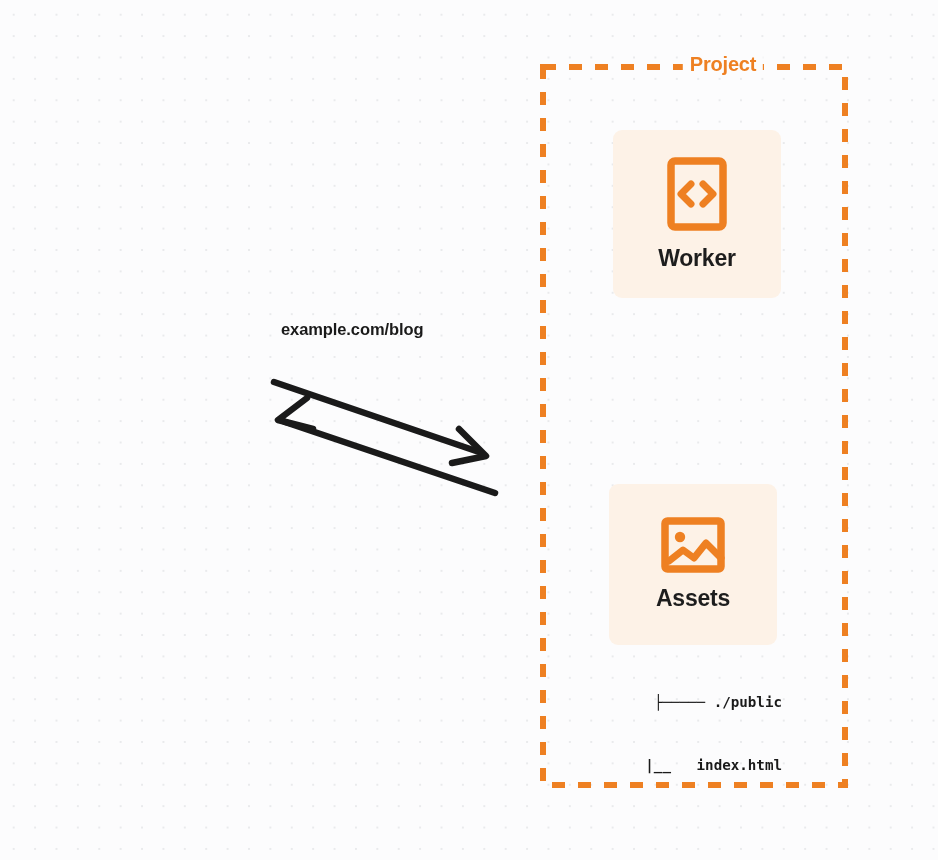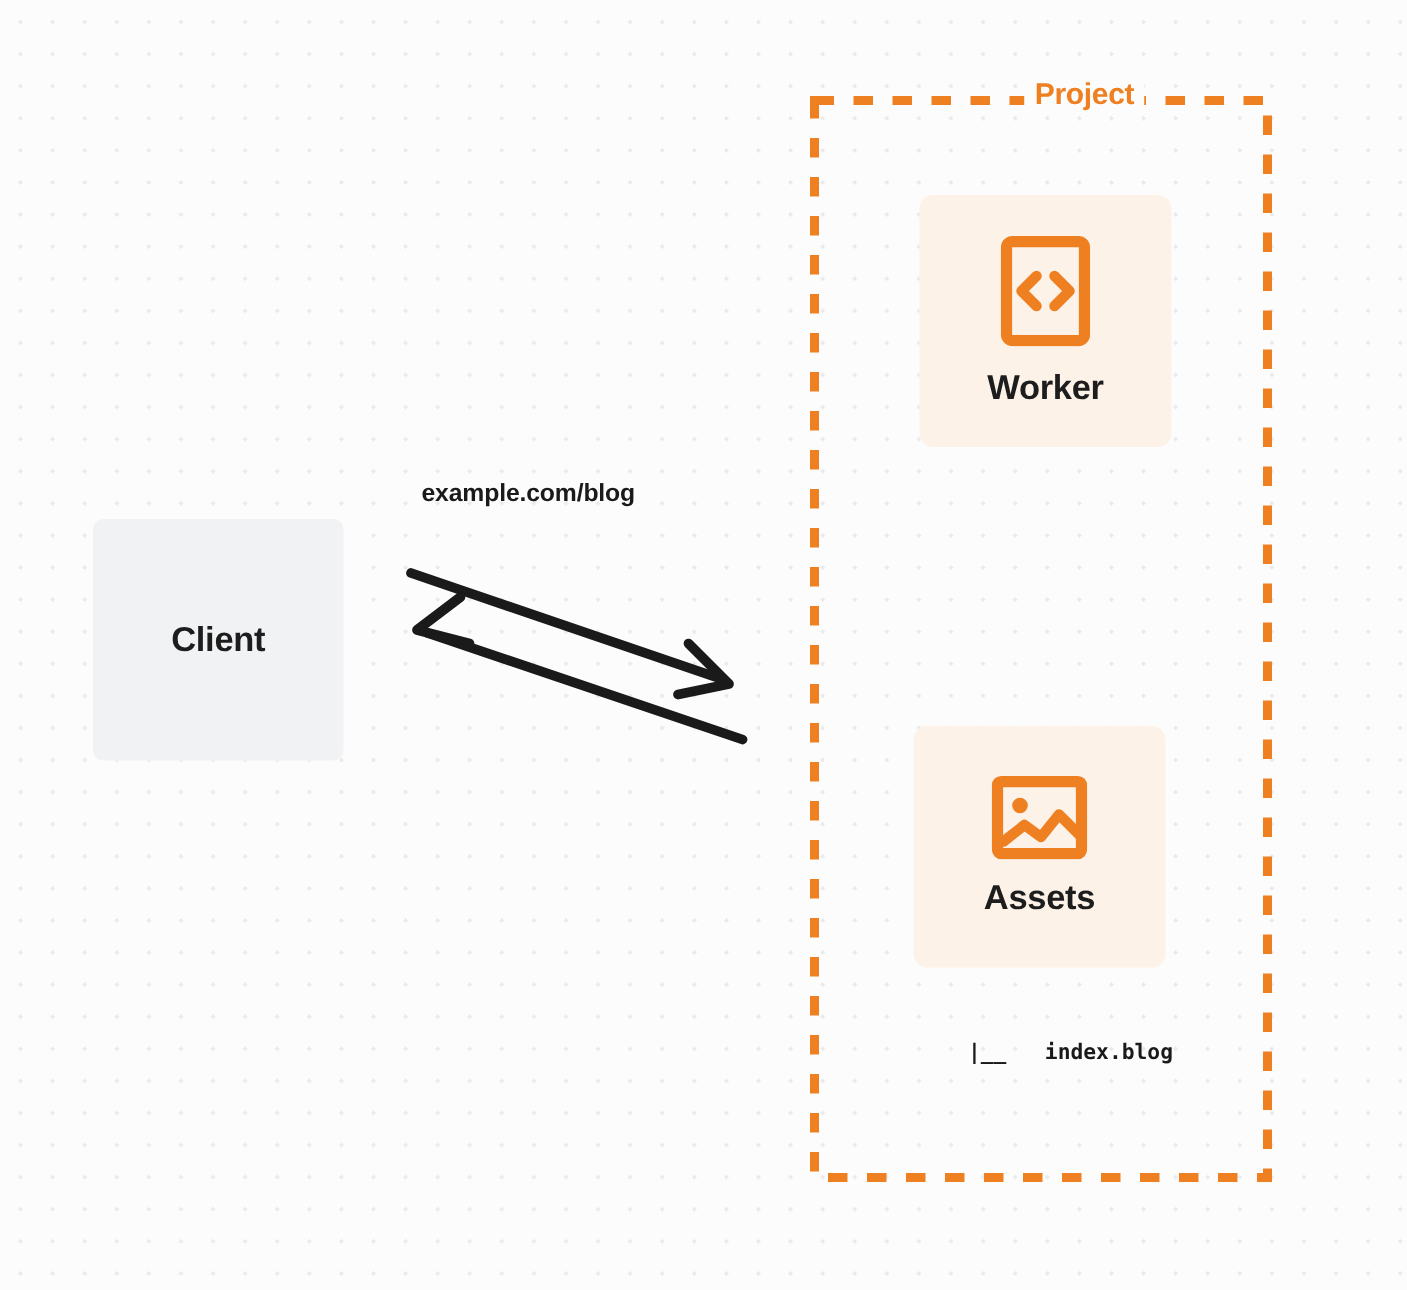--- a/index.html
+++ b/index.html
@@ -146,23 +146,20 @@
     line-height: 21px;
     white-space: pre;
   }
   #asset-tree .tree-row { display: block; }
 </style>
 </head>
 <body>
 
 <div id="canvas">
 
-  <div id="client-node">
-    <span class="node-label">Client</span>
-  </div>
 
   <div id="request-label">example.com/blog</div>
 
   <svg id="arrow-layer" viewBox="0 0 938 860" width="938" height="860">
 
     <g>
       <line x1="274" y1="382" x2="479" y2="452" stroke="#1A1A1A" stroke-width="6.5" stroke-linecap="round"></line>
       <polyline points="459,429 486,456 452,463" fill="none" stroke="#1A1A1A" stroke-width="6.5" stroke-linecap="round" stroke-linejoin="round"></polyline>
     </g>
 
@@ -195,17 +192,18 @@
       <svg width="64" height="56" viewBox="0 0 64 56">
         <rect x="4" y="4" width="56" height="48" rx="2.5" ry="2.5" fill="none" stroke="#EE8022" stroke-width="7.5"></rect>
         <circle cx="19" cy="20" r="5.2" fill="#EE8022"></circle>
         <polyline points="8,44 22,33 33,41 45,26 60,41" fill="none" stroke="#EE8022" stroke-width="7" stroke-linecap="round" stroke-linejoin="round"></polyline>
       </svg>
     </span>
     <span class="card-label">Assets</span>
   </div>
 
   <div id="asset-tree">
-    <span class="tree-row">    |__   index.blog</span>
+    <span class="tree-row">├───── ./public</span>
+    <span class="tree-row">    |__   index.html</span>
     
   </div>
 
 </div>
 
 </body></html>

